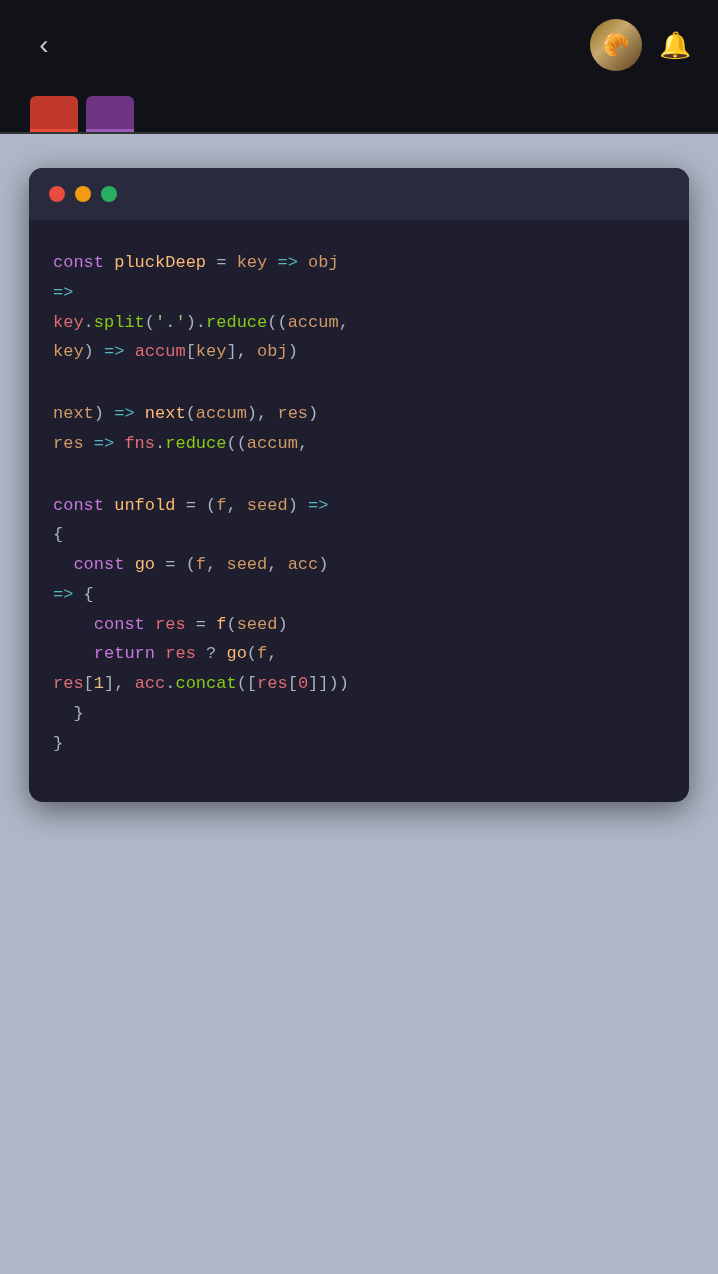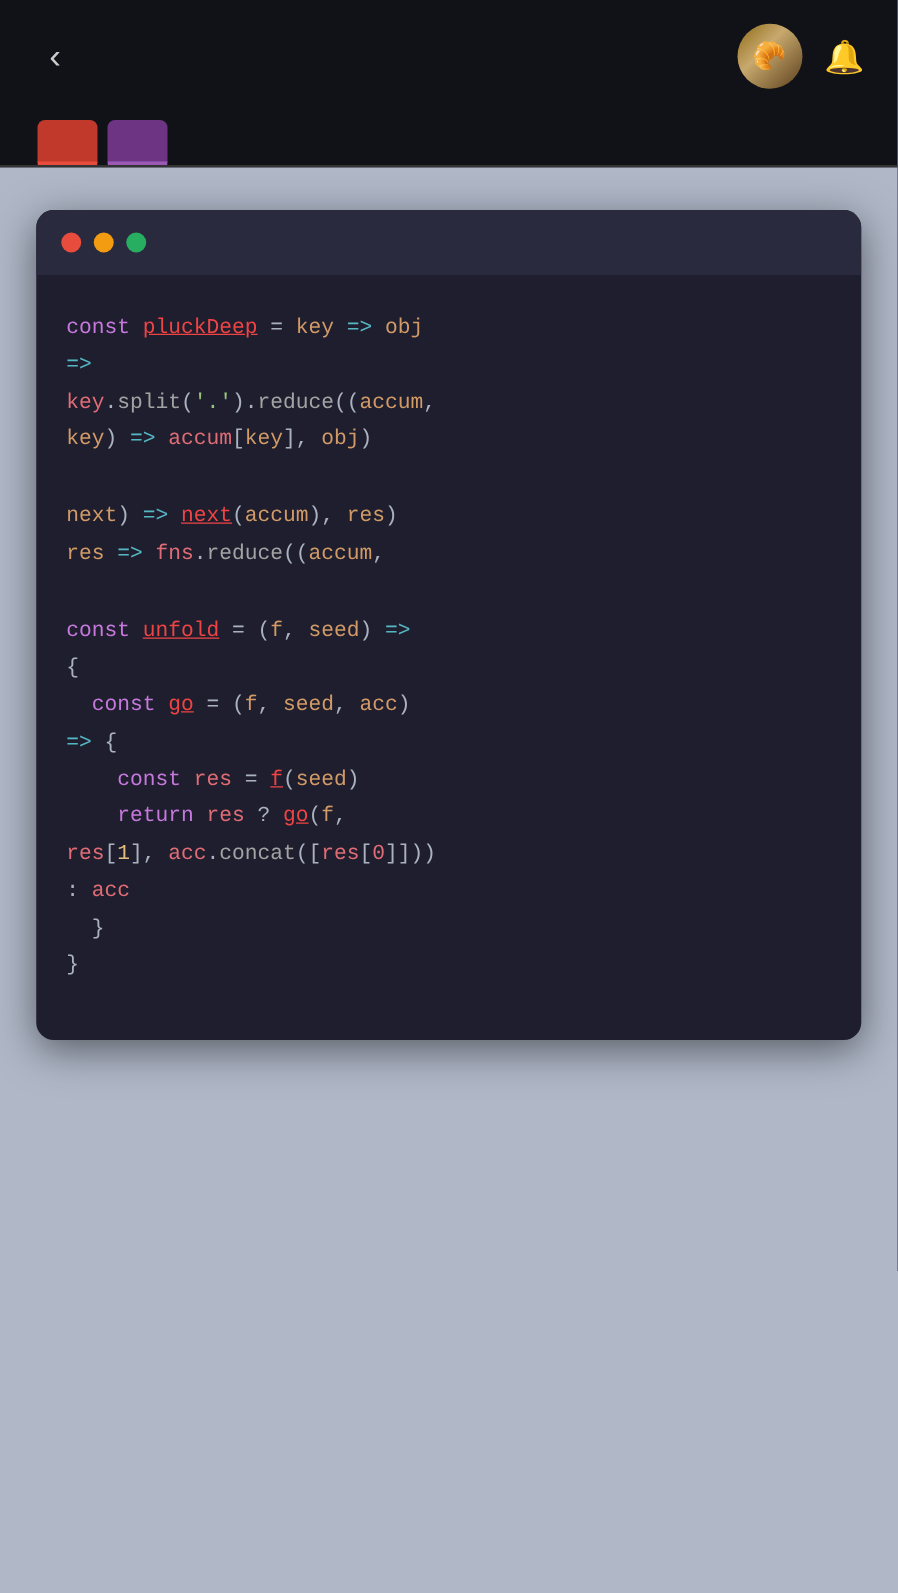--- a/index.html
+++ b/index.html
@@ -156,28 +156,28 @@
     .code-block {
       margin-bottom: 32px;
     }
 
     .code-block:last-child {
       margin-bottom: 12px;
     }
 
     
     .kw { color: #c678dd; } 
-    .fn { color: #ef4444; text-decoration: underline; } 
+    .fn { color: #fdba74; } 
     .var { color: #e06c75; } 
     .str { color: #98c379; } 
     .op { color: #56b6c2; } 
     .punct { color: #abb2bf; } 
     .num { color: #e5c07b; } 
     .param { color: #d19a66; } 
-    .method { color: #a3a3a3; }
+    .method { color: #84cc16; }
     .plain { color: #abb2bf; }
   </style>
 </head>
 <body>
 
 <div class="top-bar">
   <div class="back-btn">‹</div>
   <div class="top-right">
     <div class="avatar"></div>
     <div class="bell-icon">🔔</div>
@@ -240,23 +240,20 @@
         <div>
           &nbsp;&nbsp;&nbsp;&nbsp;<span class="kw">const</span> <span class="var">res</span> <span class="plain">=</span> <span class="fn">f</span><span class="punct">(</span><span class="param">seed</span><span class="punct">)</span>
         </div>
         <div>
           &nbsp;&nbsp;&nbsp;&nbsp;<span class="kw">return</span> <span class="var">res</span> <span class="plain">?</span> <span class="fn">go</span><span class="punct">(</span><span class="param">f</span><span class="punct">,</span>
         </div>
         <div>
           <span class="var">res</span><span class="punct">[</span><span class="num">1</span><span class="punct">],</span> <span class="var">acc</span><span class="punct">.</span><span class="method">concat</span><span class="punct">([</span><span class="var">res</span><span class="punct">[</span><span class="num" style="color:#e06c75">0</span><span class="punct">]]))</span>
         </div>
         <div>
-          <span class="plain">:</span> <span class="var">acc</span>
-        </div>
-        <div>
           &nbsp;&nbsp;<span class="punct">}</span>
         </div>
         <div>
           <span class="punct">}</span>
         </div>
       </div>
 
     </div>
   </div>
 </div>

